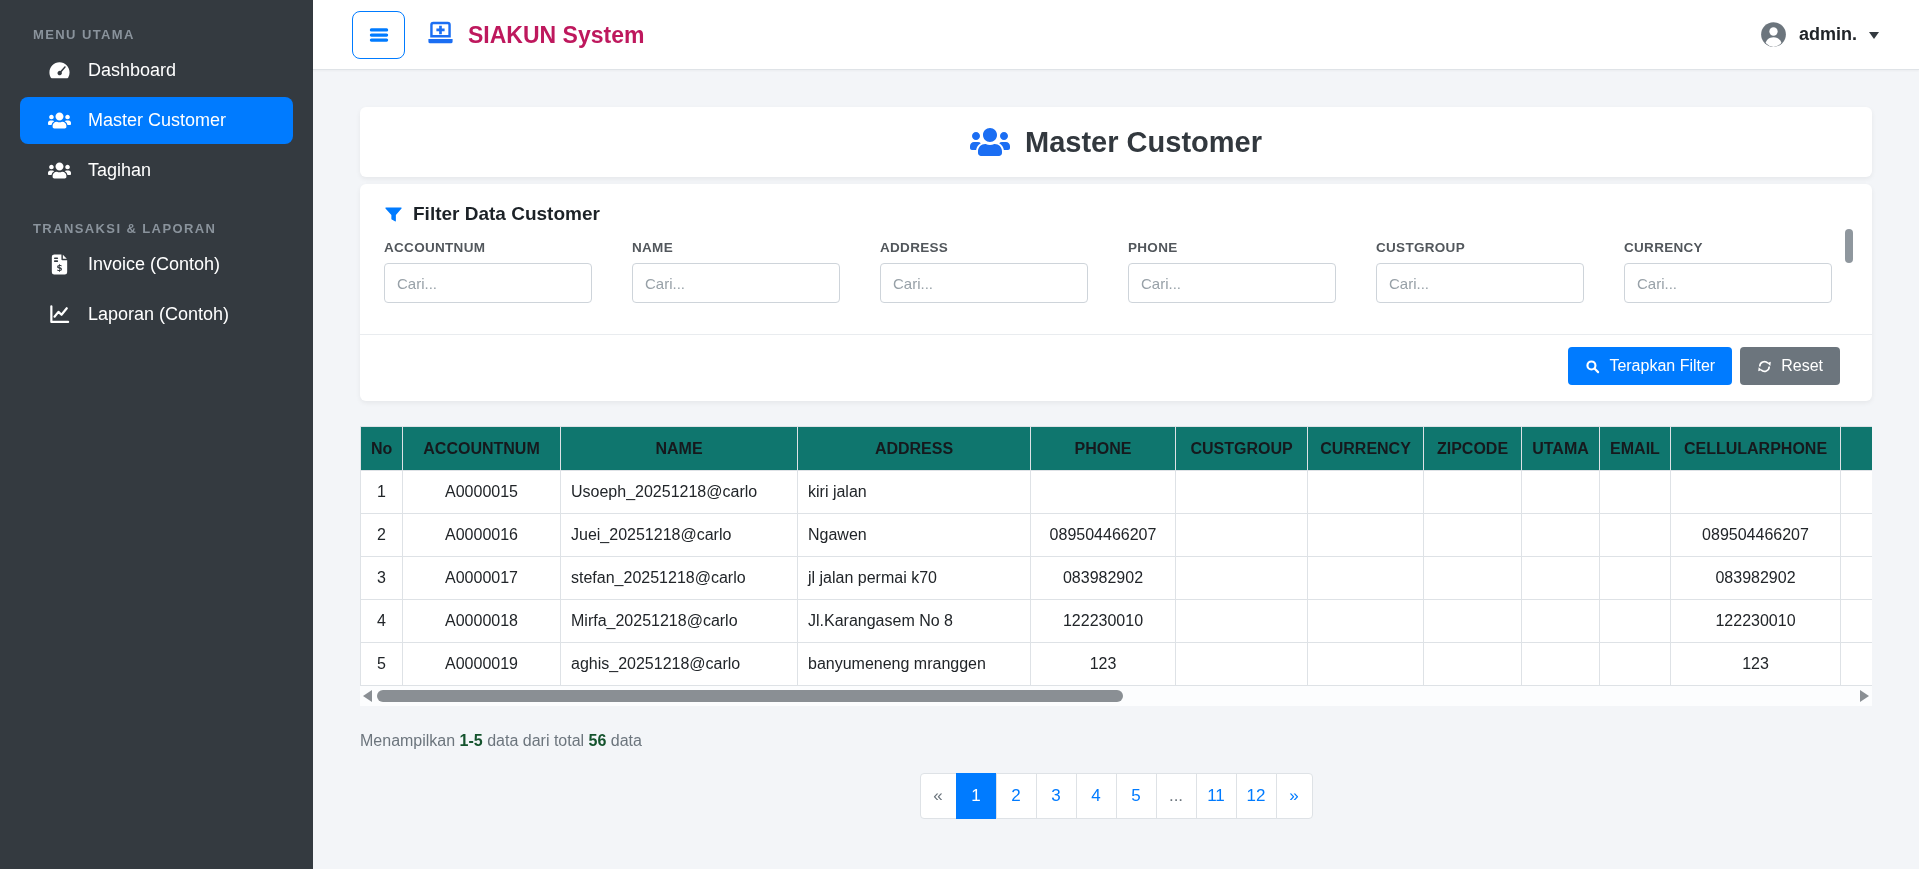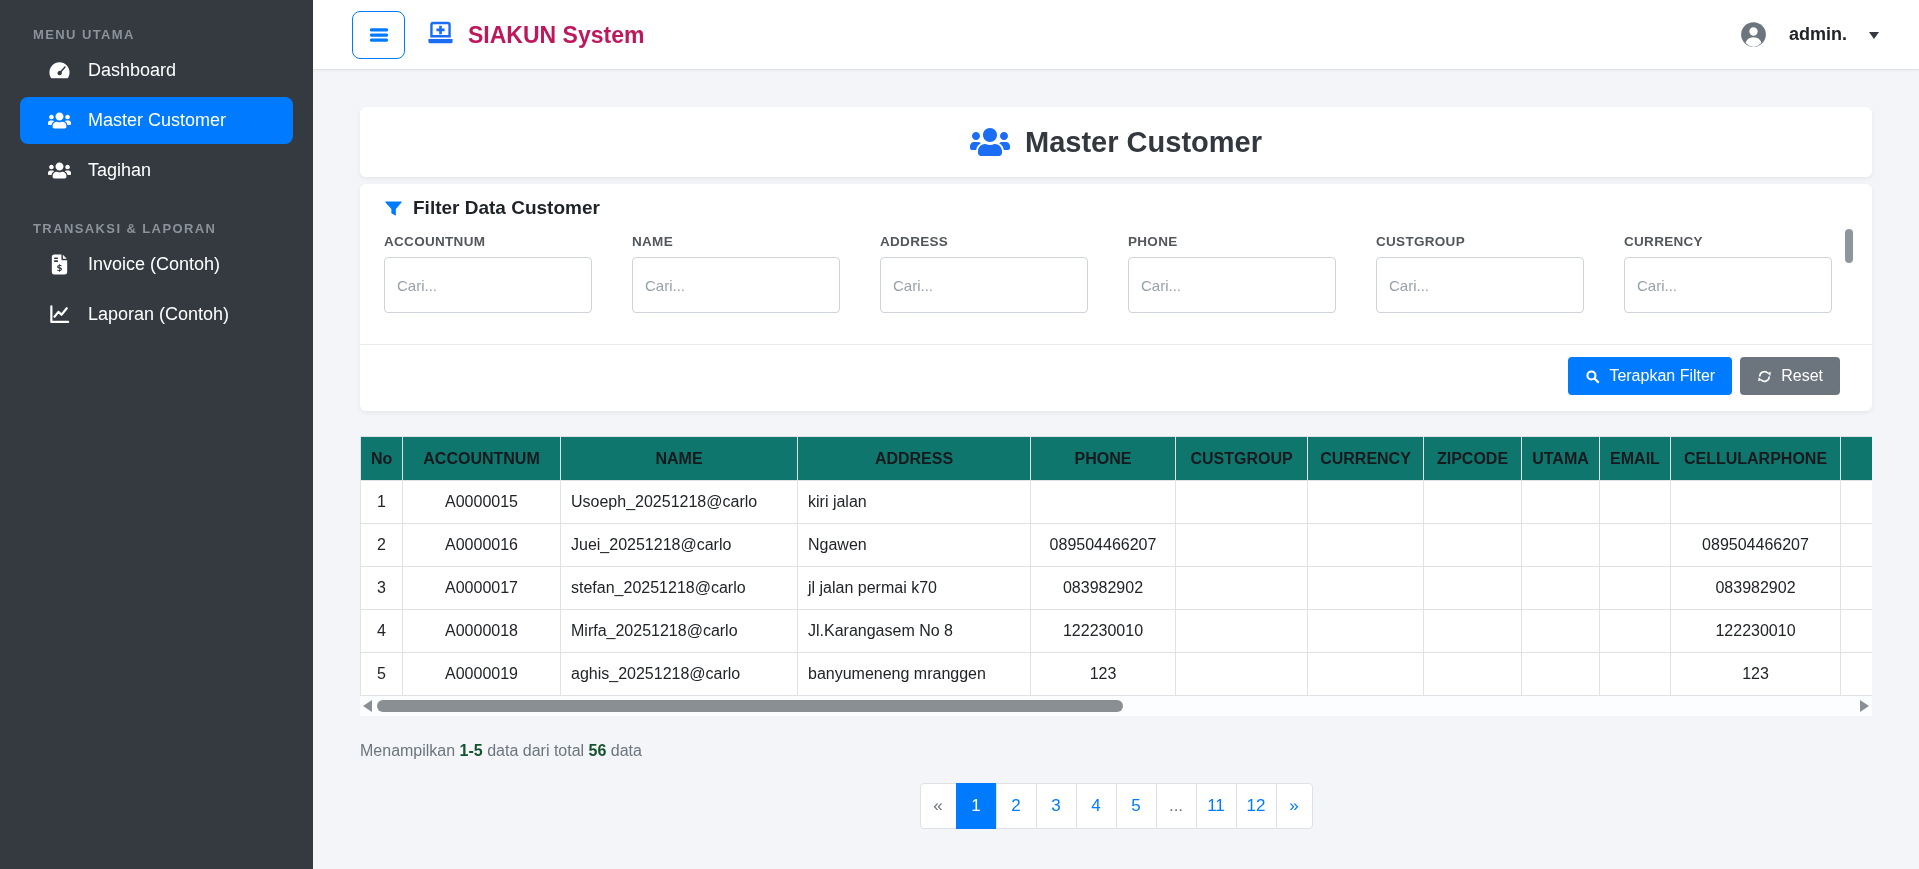--- a/index.html
+++ b/index.html
@@ -18,38 +18,38 @@
   .menu-item .icn { width:23px; height:23px; display:inline-flex; }
   .menu-item.active { background:#007bff; }
 
   
   .main { flex:1; display:flex; flex-direction:column; }
   .topbar { height:70px; background:#fff; border-bottom:1px solid #dfe3e7; box-shadow:0 1px 2px rgba(0,0,0,.04); display:flex; align-items:center; padding:0 40px 0 39px; }
   .hamburger { width:53px; height:48px; background:#fff; border:1px solid #007bff; border-radius:8px; display:flex; align-items:center; justify-content:center; cursor:pointer; }
   .hamburger .icn { width:26px; height:26px; display:inline-flex; }
   .tb-brand { display:flex; align-items:flex-end; gap:11px; margin-left:19px; font-size:23px; font-weight:bold; color:#be185d; cursor:pointer; }
   .tb-brand .icn { width:33px; height:29px; color:#1b6ef3; display:inline-flex; }
-  .tb-user { margin-left:auto; display:flex; align-items:center; gap:22px; font-size:18px; font-weight:bold; color:#212529; cursor:pointer; }
+  .tb-user { margin-left:auto; display:flex; align-items:center; gap:12px; font-size:18px; font-weight:bold; color:#212529; cursor:pointer; }
   .tb-user .icn { width:27px; height:27px; display:inline-flex; }
   .caret { width:0; height:0; border:5px solid transparent; border-top:7px solid #343a40; margin-top:6px; }
 
   
   .content { padding:37px 47px 0; }
   .card { background:#fff; border-radius:6px; box-shadow:0 2px 5px rgba(0,0,0,.06); }
   .header-card { height:70px; display:flex; align-items:center; justify-content:center; gap:15px; margin-bottom:7px; }
   .header-card .icn { width:40px; height:32px; color:#1b6ef3; display:inline-flex; }
   .page-title { font-size:29px; font-weight:600; color:#32383e; }
 
   .filter-card { position:relative; margin-bottom:25px; overflow:hidden; }
-  .filter-head { display:flex; align-items:center; gap:10px; padding:13px 24px 6px; font-size:19px; font-weight:bold; color:#1c2227; }
+  .filter-head { display:flex; align-items:center; gap:10px; padding:19px 24px 6px; font-size:19px; font-weight:bold; color:#1c2227; }
   .filter-head .icn { width:19px; height:19px; color:#007bff; display:inline-flex; }
   .filter-fields { display:flex; gap:40px; padding:9px 24px 31px; }
   .field { width:208px; }
   .field label { display:block; font-size:13.5px; font-weight:bold; color:#52575c; letter-spacing:.3px; margin-bottom:8px; }
-  .field input { width:100%; height:56px; border:1px solid #ced4da; border-radius:4px; padding:0 12px; font-size:15px; color:#495057; font-family:inherit; outline:none; background:#fff; }
+  .field input { width:100%; height:40px; border:1px solid #ced4da; border-radius:4px; padding:0 12px; font-size:15px; color:#495057; font-family:inherit; outline:none; background:#fff; }
   .field input::placeholder { color:#98a1a8; }
   .v-scrollbar { position:absolute; right:19px; top:45px; width:8px; height:34px; border-radius:4px; background:#8f979e; cursor:pointer; }
   .filter-divider { height:1px; background:#e9ecef; }
   .filter-foot { display:flex; justify-content:flex-end; gap:8px; padding:12px 32px 16px; }
   .btn { height:38px; border:none; border-radius:4px; color:#fff; font-size:16px; font-family:inherit; display:inline-flex; align-items:center; gap:9px; padding:0 17px; cursor:pointer; }
   .btn .icn { width:15px; height:15px; display:inline-flex; }
   .btn-apply { background:#007bff; }
   .btn-reset { background:#6c757d; }
 
   

